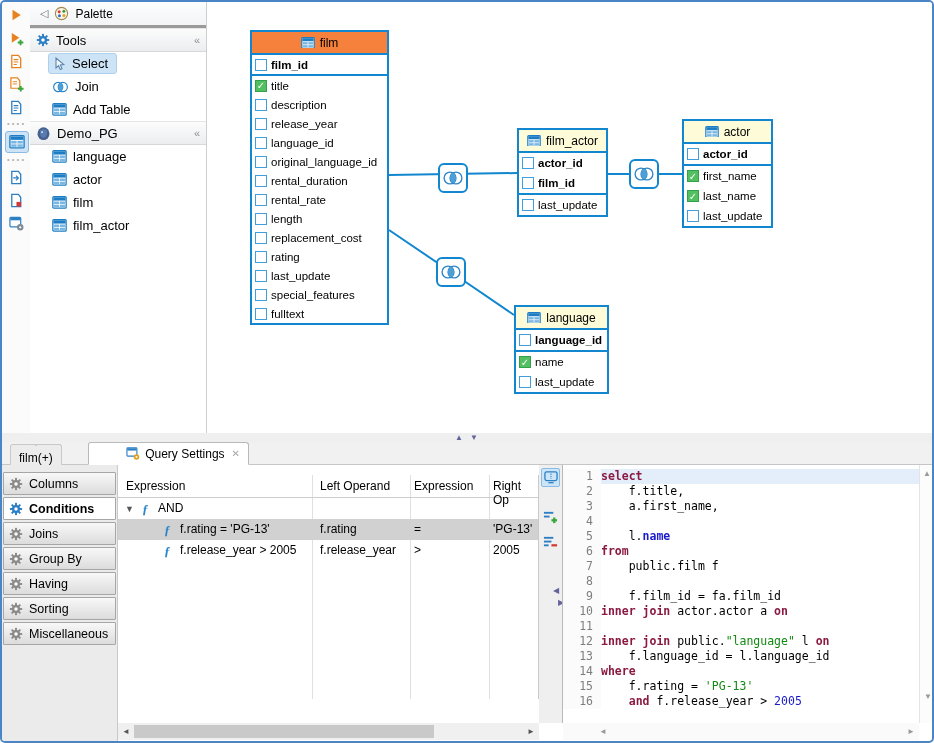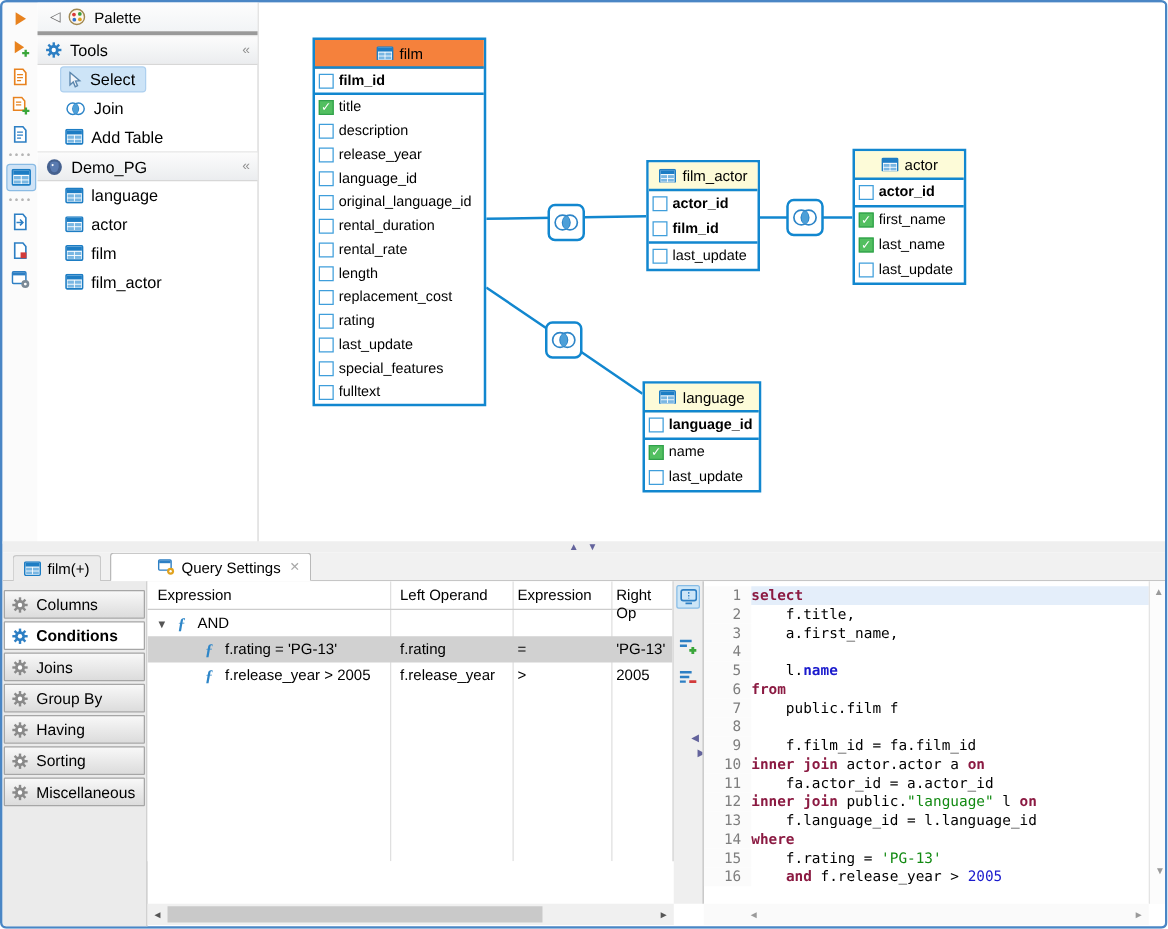--- a/index.html
+++ b/index.html
@@ -40,21 +40,21 @@
   .tabbar{left:0;top:440px;width:930px;height:23px;background:#f1f1f1;border-bottom:1px solid #c6c6c6;box-sizing:border-box;}
   .tab{position:absolute;display:flex;align-items:center;gap:5px;padding:0 8px;box-sizing:border-box;}
   .tab.inactive{top:2px;height:21px;background:#ececec;border:1px solid #c9c9c9;border-bottom:none;border-radius:3px 3px 0 0;}
   .tab.active{top:0;height:23px;background:#fff;border:1px solid #b9b9b9;border-bottom:1px solid #fff;border-radius:3px 3px 0 0;z-index:2;padding-left:37px;}
   .tab-close{color:#a8a8a8;font-size:10px;margin-left:2px;}
   
   .accordion{left:0;top:463px;width:116px;height:278px;background:#ebebeb;border-right:1px solid #c9c9c9;box-sizing:border-box;padding-top:7px;}
   .acc-btn{height:21px;margin:0 1px 2px 1px;display:flex;align-items:center;gap:6px;padding-left:5px;background:linear-gradient(#f8f8f8,#dcdcdc);border:1px solid #a6a6a6;border-radius:1px;font-size:12.5px;}
   .acc-btn.active{background:#fff;font-weight:bold;}
   
-  .grid{left:116px;top:463px;width:421px;height:224px;background:#fff;border-right:1px solid #c9c9c9;box-sizing:border-box;overflow:hidden;}
+  .grid{left:116px;top:473px;width:421px;height:224px;background:#fff;border-right:1px solid #c9c9c9;box-sizing:border-box;overflow:hidden;}
   .gcol{position:absolute;top:0;bottom:0;width:1px;background:#e0e0e0;}
   .g-head{position:relative;height:22px;border-bottom:1px solid #cccccc;}
   .g-head span{position:absolute;top:4px;font-size:12px;}
   .g-row{position:relative;height:21px;}
   .g-row.selected{background:#d1d1d1;}
   .g-cell{position:absolute;top:3px;white-space:nowrap;font-size:12px;}
   .fx{color:#2e86c8;font-family:"Liberation Serif",serif;font-style:italic;font-weight:bold;font-size:13px;}
   .chev{color:#555;font-size:9px;}
   
   .midbar{left:537px;top:463px;width:23px;height:258px;background:#efefef;}
@@ -459,21 +459,21 @@
         <ellipse cx="13" cy="9" rx="3.2" ry="6" fill="#4d9fd8"></ellipse>
       </svg>
   </div>
 
   <div class="abs hsplit">
     <span style="left:453px;">▲</span>
     <span style="left:468px;">▼</span>
   </div>
 
   <div class="abs tabbar" id="tabbar">
-      <div class="tab inactive" style="left: 8px;">
+      <div class="tab inactive" style="left: 8px; flex-direction: column;">
         <svg class="ic" width="14" height="11.9" viewBox="0 0 16 14">
           <rect x="0.7" y="0.7" width="14.6" height="12.6" rx="1" fill="#fff" stroke="#1d7dc4" stroke-width="1.4"></rect>
           <rect x="1.4" y="1.4" width="13.2" height="3.6" fill="#1d7dc4"></rect>
           <rect x="2" y="6" width="5.6" height="2.8" fill="#79b7e3"></rect>
           <rect x="8.4" y="6" width="5.6" height="2.8" fill="#79b7e3"></rect>
           <rect x="2" y="9.6" width="5.6" height="2.6" fill="#79b7e3"></rect>
           <rect x="8.4" y="9.6" width="5.6" height="2.6" fill="#79b7e3"></rect>
         </svg>
         <span>film(+)</span>
       </div>
@@ -686,21 +686,20 @@
         <div class="s-line">
           <span class="s-num">9</span>
           <span class="s-txt"><span class="pl">    f.film_id = fa.film_id</span></span>
         </div>
         <div class="s-line">
           <span class="s-num">10</span>
           <span class="s-txt"><span class="kw">inner join</span><span class="pl"> actor.actor a </span><span class="kw">on</span></span>
         </div>
         <div class="s-line">
           <span class="s-num">11</span>
-          <span class="s-txt"><span class="pl">    fa.actor_id = a.actor_id</span></span>
         </div>
         <div class="s-line">
           <span class="s-num">12</span>
           <span class="s-txt"><span class="kw">inner join</span><span class="pl"> public.</span><span class="str">"language"</span><span class="pl"> l </span><span class="kw">on</span></span>
         </div>
         <div class="s-line">
           <span class="s-num">13</span>
           <span class="s-txt"><span class="pl">    f.language_id = l.language_id</span></span>
         </div>
         <div class="s-line">

